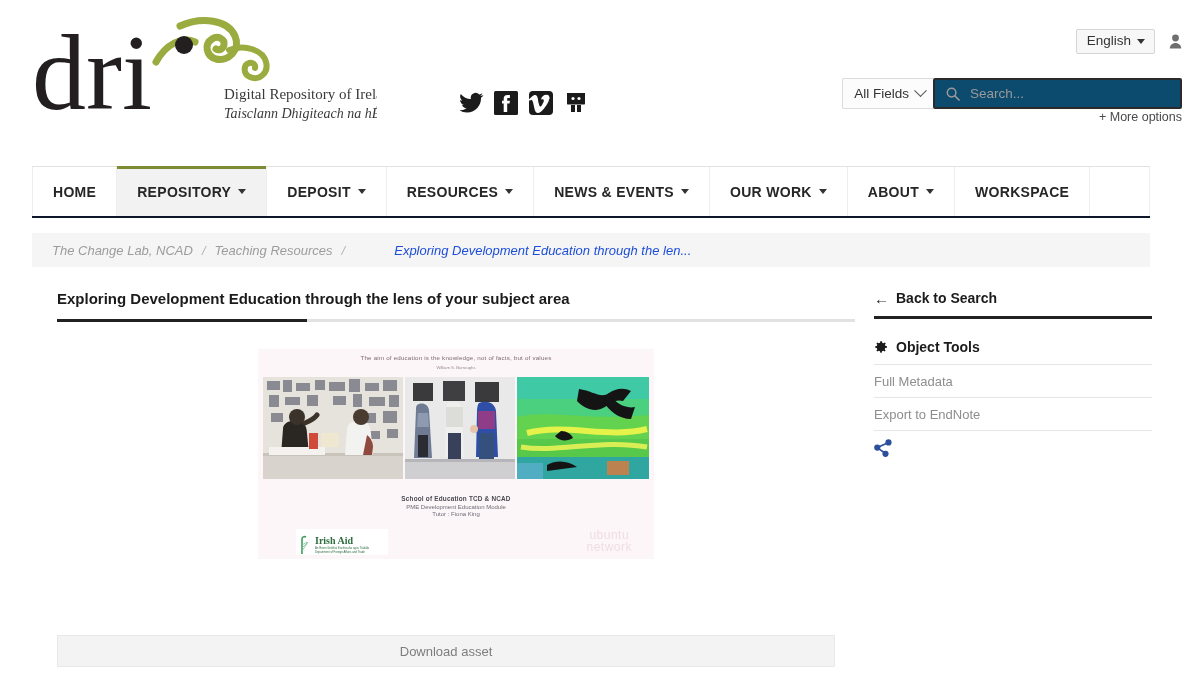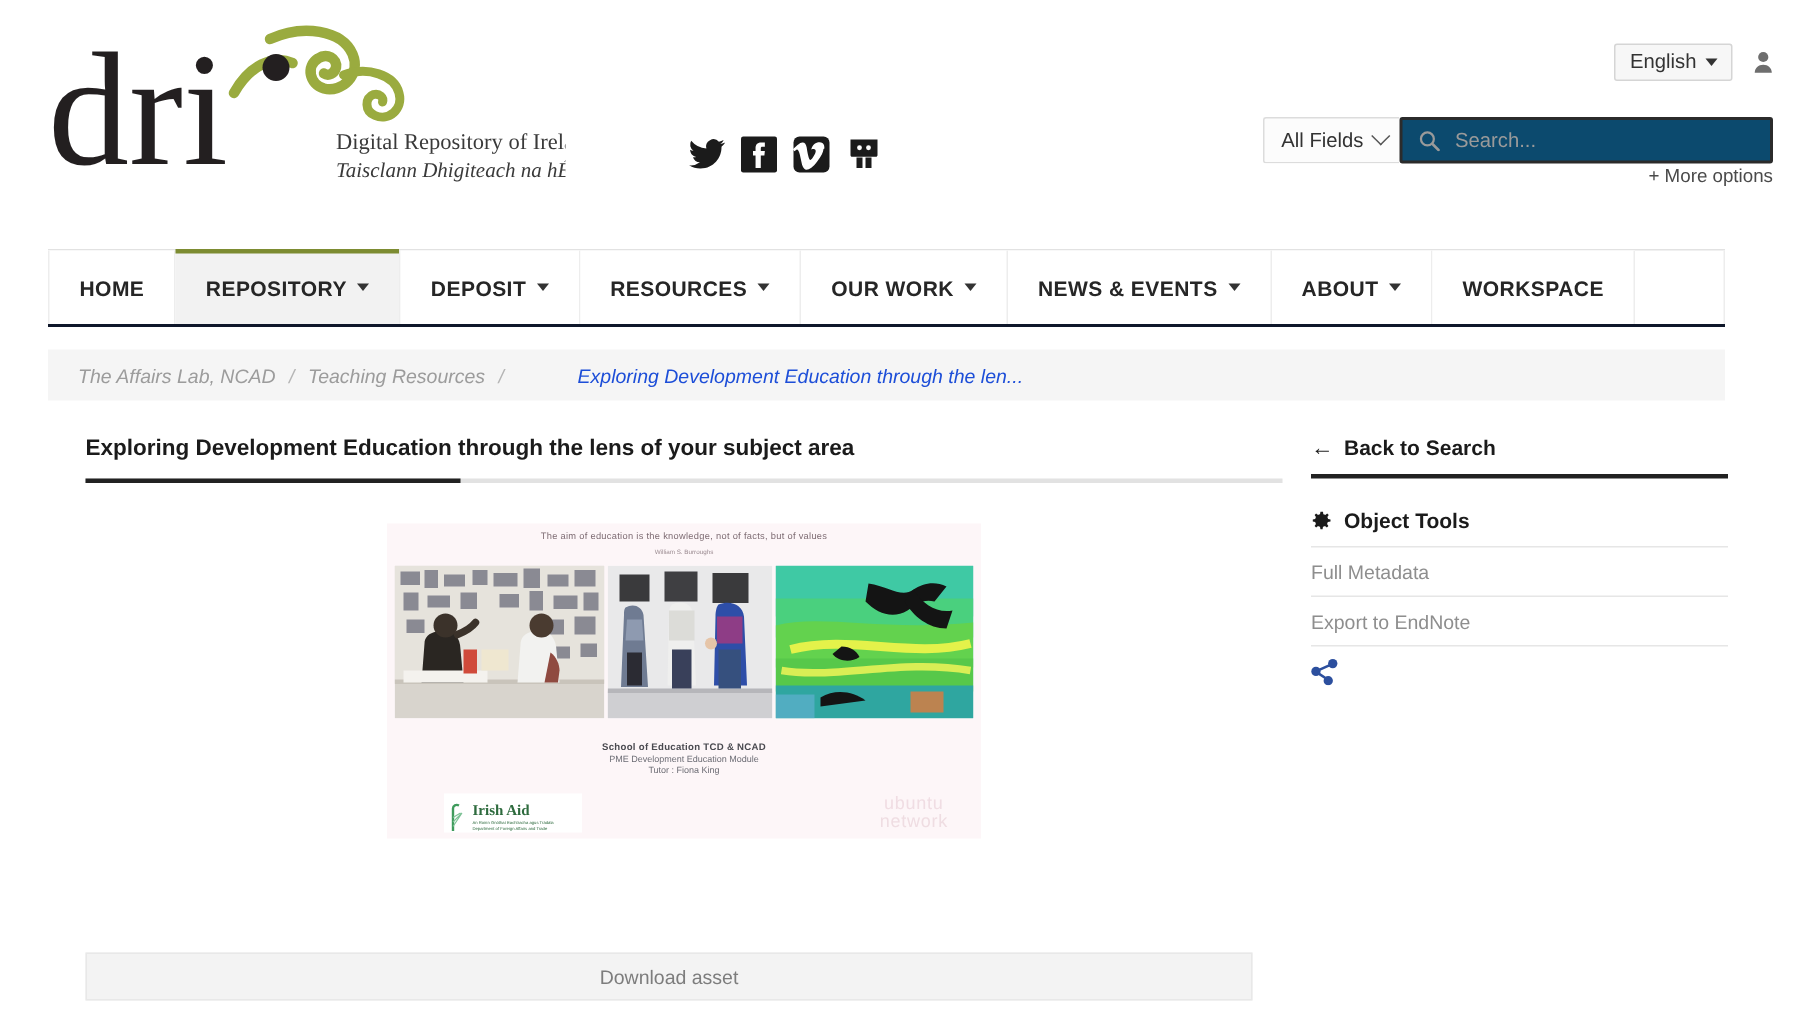--- a/index.html
+++ b/index.html
@@ -218,39 +218,39 @@
   </div>
   <div class="nav-item">
     <span>DEPOSIT</span>
     <span class="nav-caret"></span>
   </div>
   <div class="nav-item">
     <span>RESOURCES</span>
     <span class="nav-caret"></span>
   </div>
   <div class="nav-item">
+    <span>NEWS &amp; EVENTS</span>
+    <span class="nav-caret"></span>
+  </div>
+  <div class="nav-item">
     <span>OUR WORK</span>
-    <span class="nav-caret"></span>
-  </div>
-  <div class="nav-item">
-    <span>NEWS &amp; EVENTS</span>
     <span class="nav-caret"></span>
   </div>
   <div class="nav-item">
     <span>ABOUT</span>
     <span class="nav-caret"></span>
   </div>
   <div class="nav-item">
     <span>WORKSPACE</span>
   </div>
   <div class="nav-spacer"></div>
 </div>
 
 <div class="crumbbar">
-  <span class="crumb">The Affairs Lab, NCAD</span>
+  <span class="crumb">The Change Lab, NCAD</span>
   <span class="crumb-sep">/</span>
   <span class="crumb">Teaching Resources</span>
   <span class="crumb-sep">/</span>
   <span class="crumb last">Exploring Development Education through the len...</span>
 </div>
 
 <div class="main">
 
   <div class="left-col">
     <div class="page-title">Exploring Development Education through the lens of your subject area</div>

